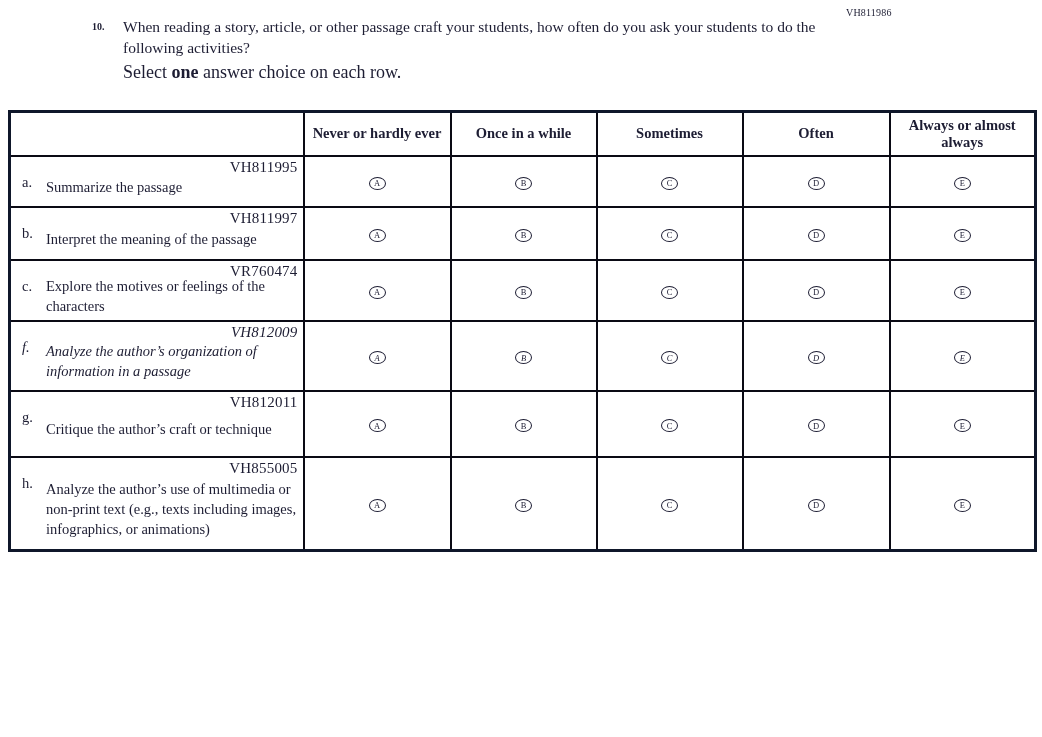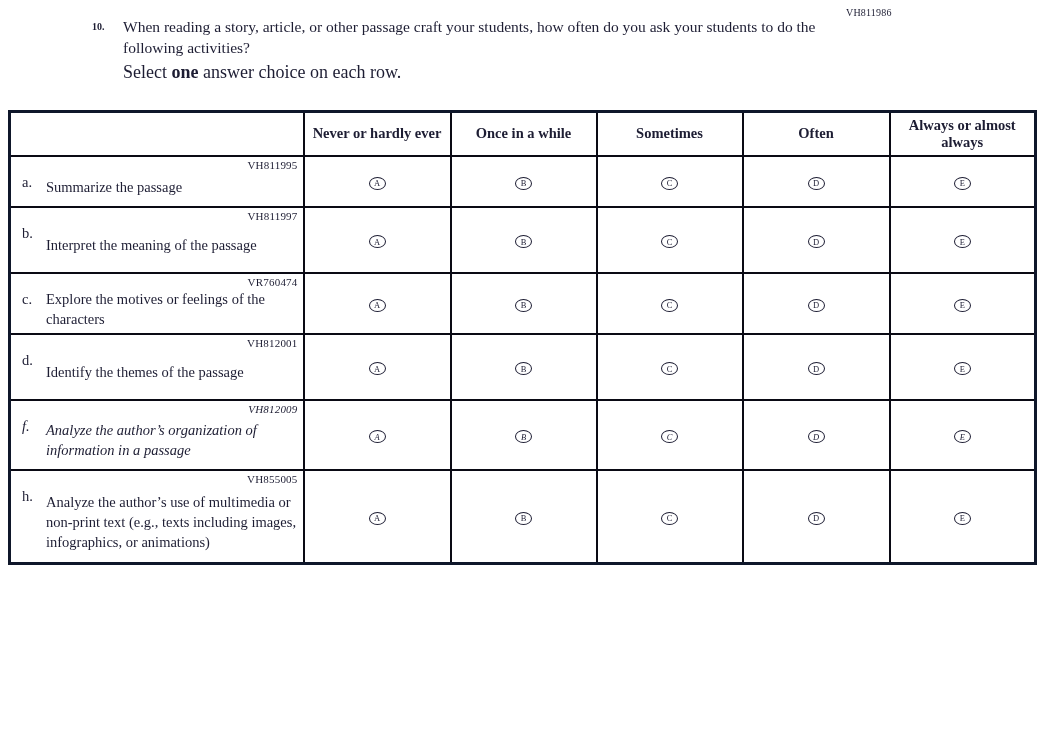--- a/index.html
+++ b/index.html
@@ -75,21 +75,21 @@
     vertical-align: top;
     padding: 0;
   }
   .label-cell-inner {
     display: flex;
     flex-direction: column;
     height: 100%;
   }
   .row-code {
     text-align: right;
-    font-size: 11px;
+    font-size: 15px;
     letter-spacing: 0.2px;
     padding: 2px 5px 0 0;
     height: 15px;
     flex: 0 0 15px;
     color: #1d1d33;
   }
   .row-label {
     flex: 1 1 auto;
     display: flex;
     align-items: center;
@@ -115,21 +115,21 @@
     height: 13px;
     border: 1px solid #1d1d33;
     border-radius: 50%;
     font-size: 8.5px;
     line-height: 1;
     font-family: "Liberation Serif", "DejaVu Serif", serif;
     color: #1d1d33;
   }
   
   tr.r-a  td { height: 51px; }
-  tr.r-b  td { height: 66px; }
+  tr.r-b  td { height: 53px; }
   tr.r-c  td { height: 56px; }
   tr.r-d  td { height: 66px; }
   tr.r-e  td { height: 64px; }
   tr.r-f  td { height: 70px; font-style: italic; }
   tr.r-g  td { height: 66px; }
   tr.r-h  td { height: 94px; }
 </style>
 </head>
 <body>
 
@@ -207,55 +207,55 @@
           </div>
         </div>
       </td>
       <td class="opt-cell"><span class="bubble">A</span></td>
       <td class="opt-cell"><span class="bubble">B</span></td>
       <td class="opt-cell"><span class="bubble">C</span></td>
       <td class="opt-cell"><span class="bubble">D</span></td>
       <td class="opt-cell"><span class="bubble">E</span></td>
     </tr>
 
-    <tr class="r-d">
-      <td class="label-cell">
-        <div class="label-cell-inner">
-          <div class="row-code">VH812001</div>
-          <div class="row-label">
-            <span class="row-letter">d.</span>
-            <span class="row-text">Identify the themes of the passage</span>
-          </div>
-        </div>
-      </td>
-      <td class="opt-cell"><span class="bubble">A</span></td>
-      <td class="opt-cell"><span class="bubble">B</span></td>
-      <td class="opt-cell"><span class="bubble">C</span></td>
-      <td class="opt-cell"><span class="bubble">D</span></td>
-      <td class="opt-cell"><span class="bubble">E</span></td>
-    </tr>
 
 
     <tr class="r-f">
       <td class="label-cell">
         <div class="label-cell-inner">
           <div class="row-code">VH812009</div>
           <div class="row-label">
             <span class="row-letter">f.</span>
             <span class="row-text">Analyze the author’s organization of information in a passage</span>
           </div>
         </div>
       </td>
       <td class="opt-cell"><span class="bubble">A</span></td>
       <td class="opt-cell"><span class="bubble">B</span></td>
       <td class="opt-cell"><span class="bubble">C</span></td>
       <td class="opt-cell"><span class="bubble">D</span></td>
       <td class="opt-cell"><span class="bubble">E</span></td>
     </tr>
 
+    <tr class="r-g">
+      <td class="label-cell">
+        <div class="label-cell-inner">
+          <div class="row-code">VH812011</div>
+          <div class="row-label">
+            <span class="row-letter">g.</span>
+            <span class="row-text">Critique the author’s craft or technique</span>
+          </div>
+        </div>
+      </td>
+      <td class="opt-cell"><span class="bubble">A</span></td>
+      <td class="opt-cell"><span class="bubble">B</span></td>
+      <td class="opt-cell"><span class="bubble">C</span></td>
+      <td class="opt-cell"><span class="bubble">D</span></td>
+      <td class="opt-cell"><span class="bubble">E</span></td>
+    </tr>
 
     <tr class="r-h">
       <td class="label-cell">
         <div class="label-cell-inner">
           <div class="row-code">VH855005</div>
           <div class="row-label">
             <span class="row-letter">h.</span>
             <span class="row-text">Analyze the author’s use of multimedia or non-print text (e.g., texts including images, infographics, or animations)</span>
           </div>
         </div>

